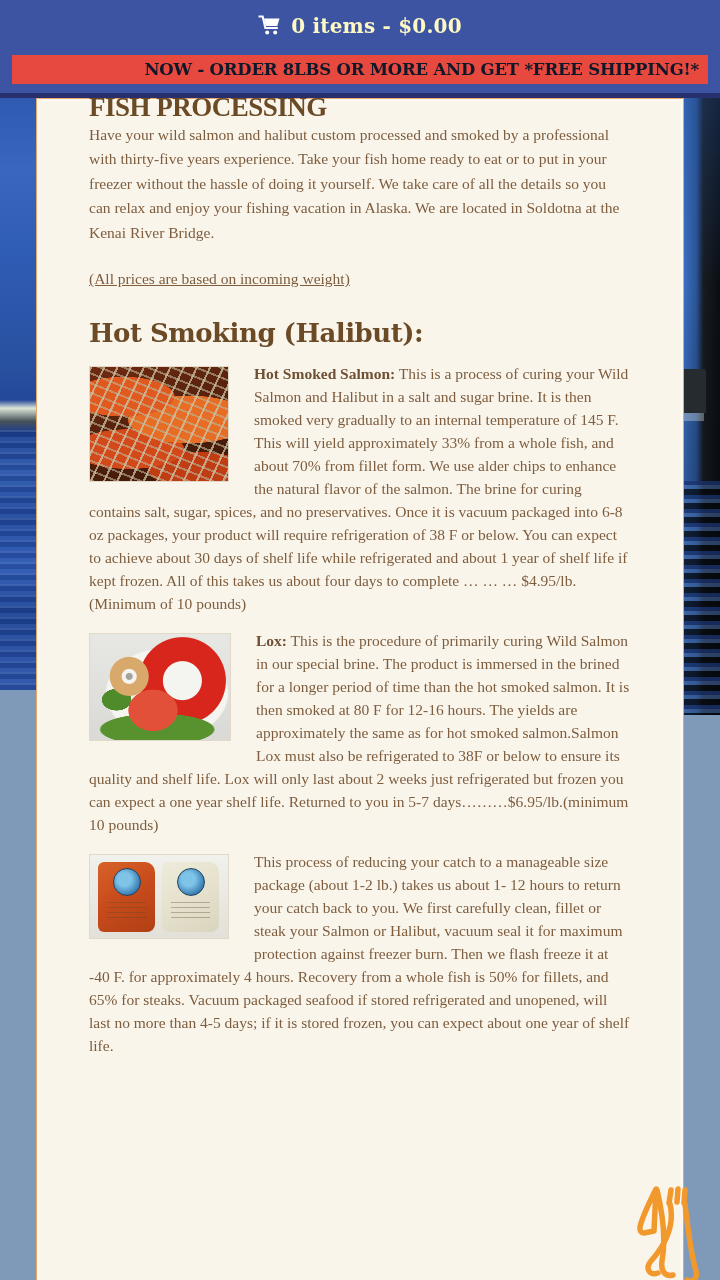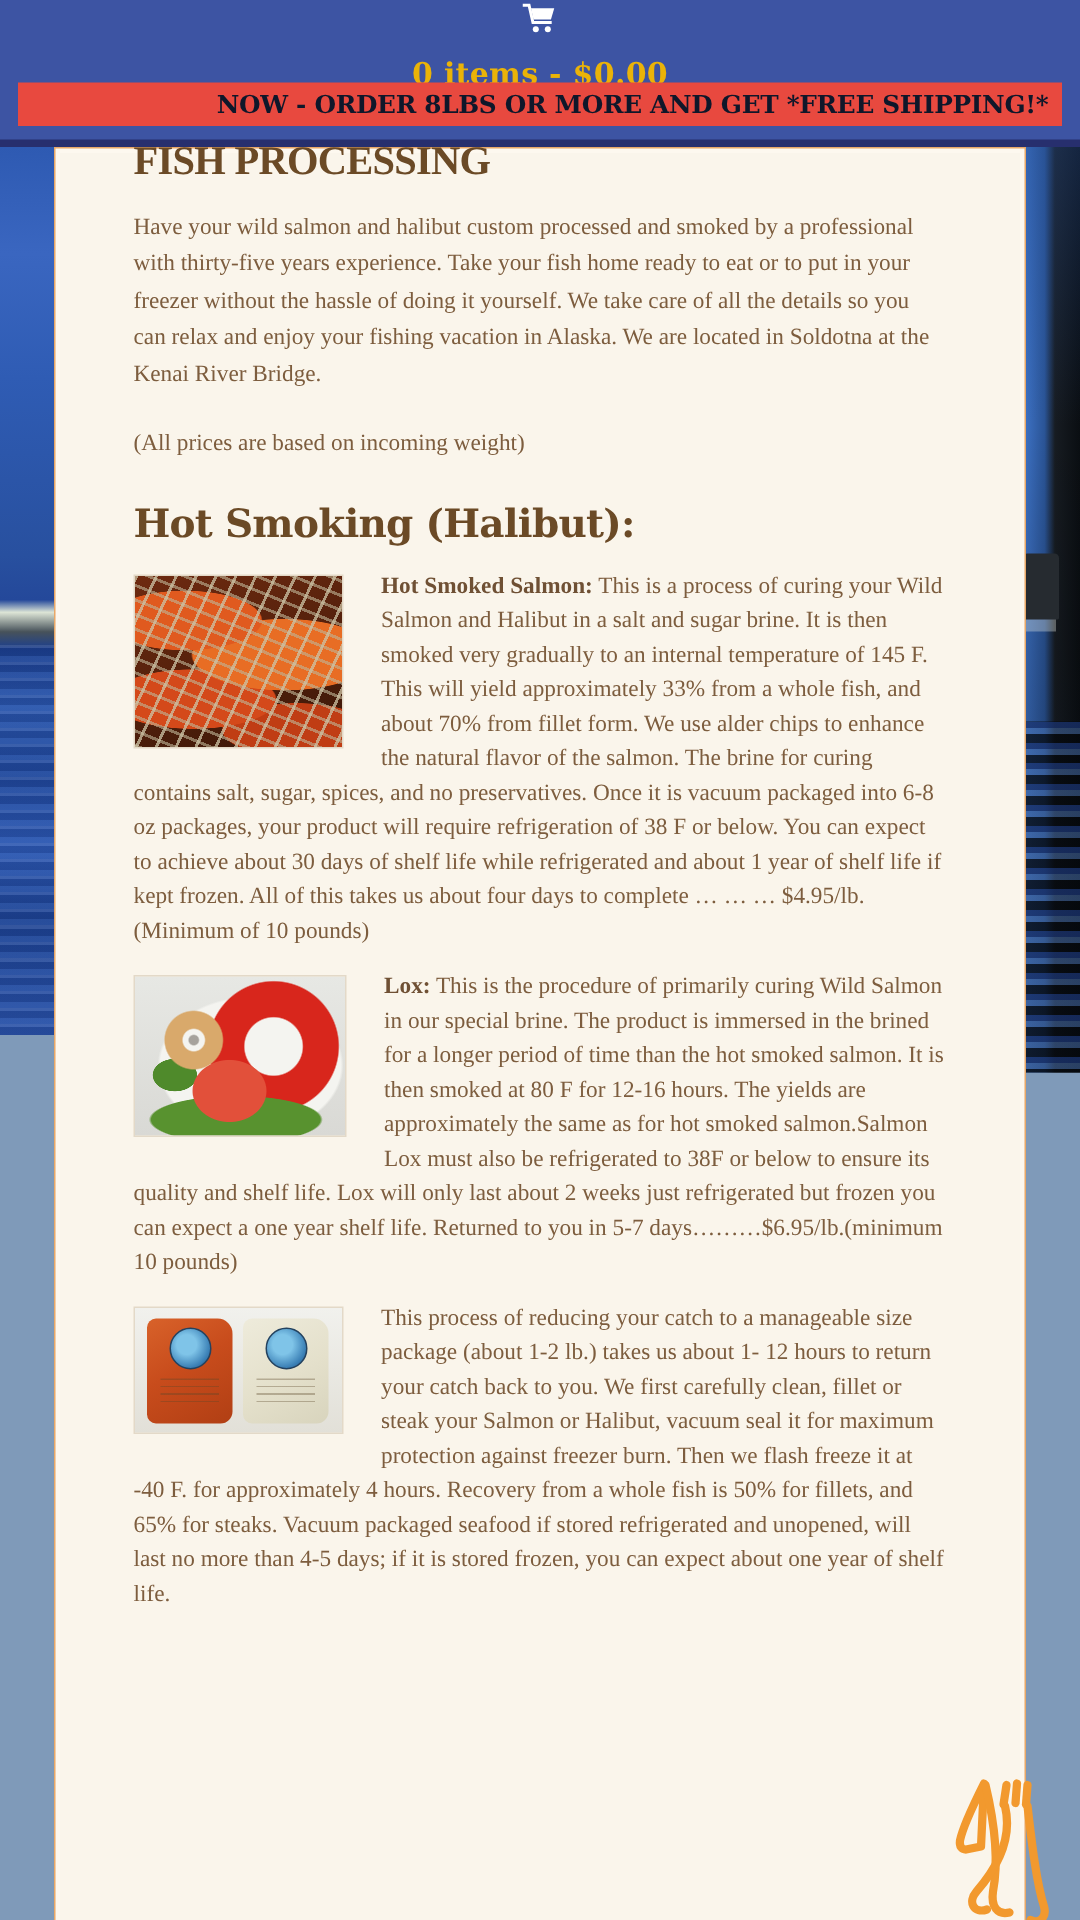--- a/index.html
+++ b/index.html
@@ -41,22 +41,22 @@
       rgba(25,50,110,0.75) 0 4px, rgba(80,125,195,0.45) 4px 8px, rgba(4,7,11,0.7) 8px 14px);
   }
 
   
   header {
     position:absolute; left:0; top:0; width:720px; height:98px;
     background:#3d54a3; border-bottom:5px solid #272f6e; z-index:5;
   }
   .cart-row {
     position:absolute; left:0; top:14px; width:100%; height:34px;
-    display:flex; align-items:center; justify-content:center; gap:9px;
-    color:#eab308; cursor:pointer;flex-direction:column;
+    display:flex; align-items:flex-start; justify-content:center; gap:9px;
+    color:#fef9c3; cursor:pointer;
   }
   .cart-row .cart-label {
     font-family:"DejaVu Serif", serif; font-weight:700; font-size:20px; letter-spacing:0.2px;
   }
   .promo-banner {
     position:absolute; left:12px; top:55px; width:696px; height:29px;
     background:#e8493f; display:flex; align-items:center; justify-content:flex-end;
     padding-right:9px;
   }
   .promo-banner span {
@@ -75,22 +75,22 @@
   h1 {
     font-family:Liberation Serif, serif; color:#6b4a26;
     font-size:27px; font-weight:700; letter-spacing:-0.5px;
     line-height:1.1; margin-top:-6px;
   }
   h2 {
     font-family:"DejaVu Serif", serif; color:#6b4a26;
     font-size:26px; font-weight:700; letter-spacing:-0.5px;
     line-height:1.18; margin-top:26px;
   }
-  p.body-text { font-size:15.5px; line-height:24.5px; margin-top:17px; }
-  p.note { font-size:15.5px; line-height:24.5px; margin-top:22px; }
+  p.body-text { font-size:15.5px; line-height:24.5px; margin-top:0; }
+  p.note { font-size:15.5px; line-height:24.5px; margin-top:22px;text-decoration:underline; }
   .flow { margin-top:14px; overflow:visible; }
   .flow::after { content:""; display:block; clear:both; }
   .flow p { font-size:15.5px; line-height:23px; }
   .flow strong { font-weight:700; color:#6f5034; }
 
   .photo { float:left; margin:4px 25px 14px 0; border:1px solid #e3d9c8; }
 
   
   .photo-smoker {
     width:140px; height:116px;

